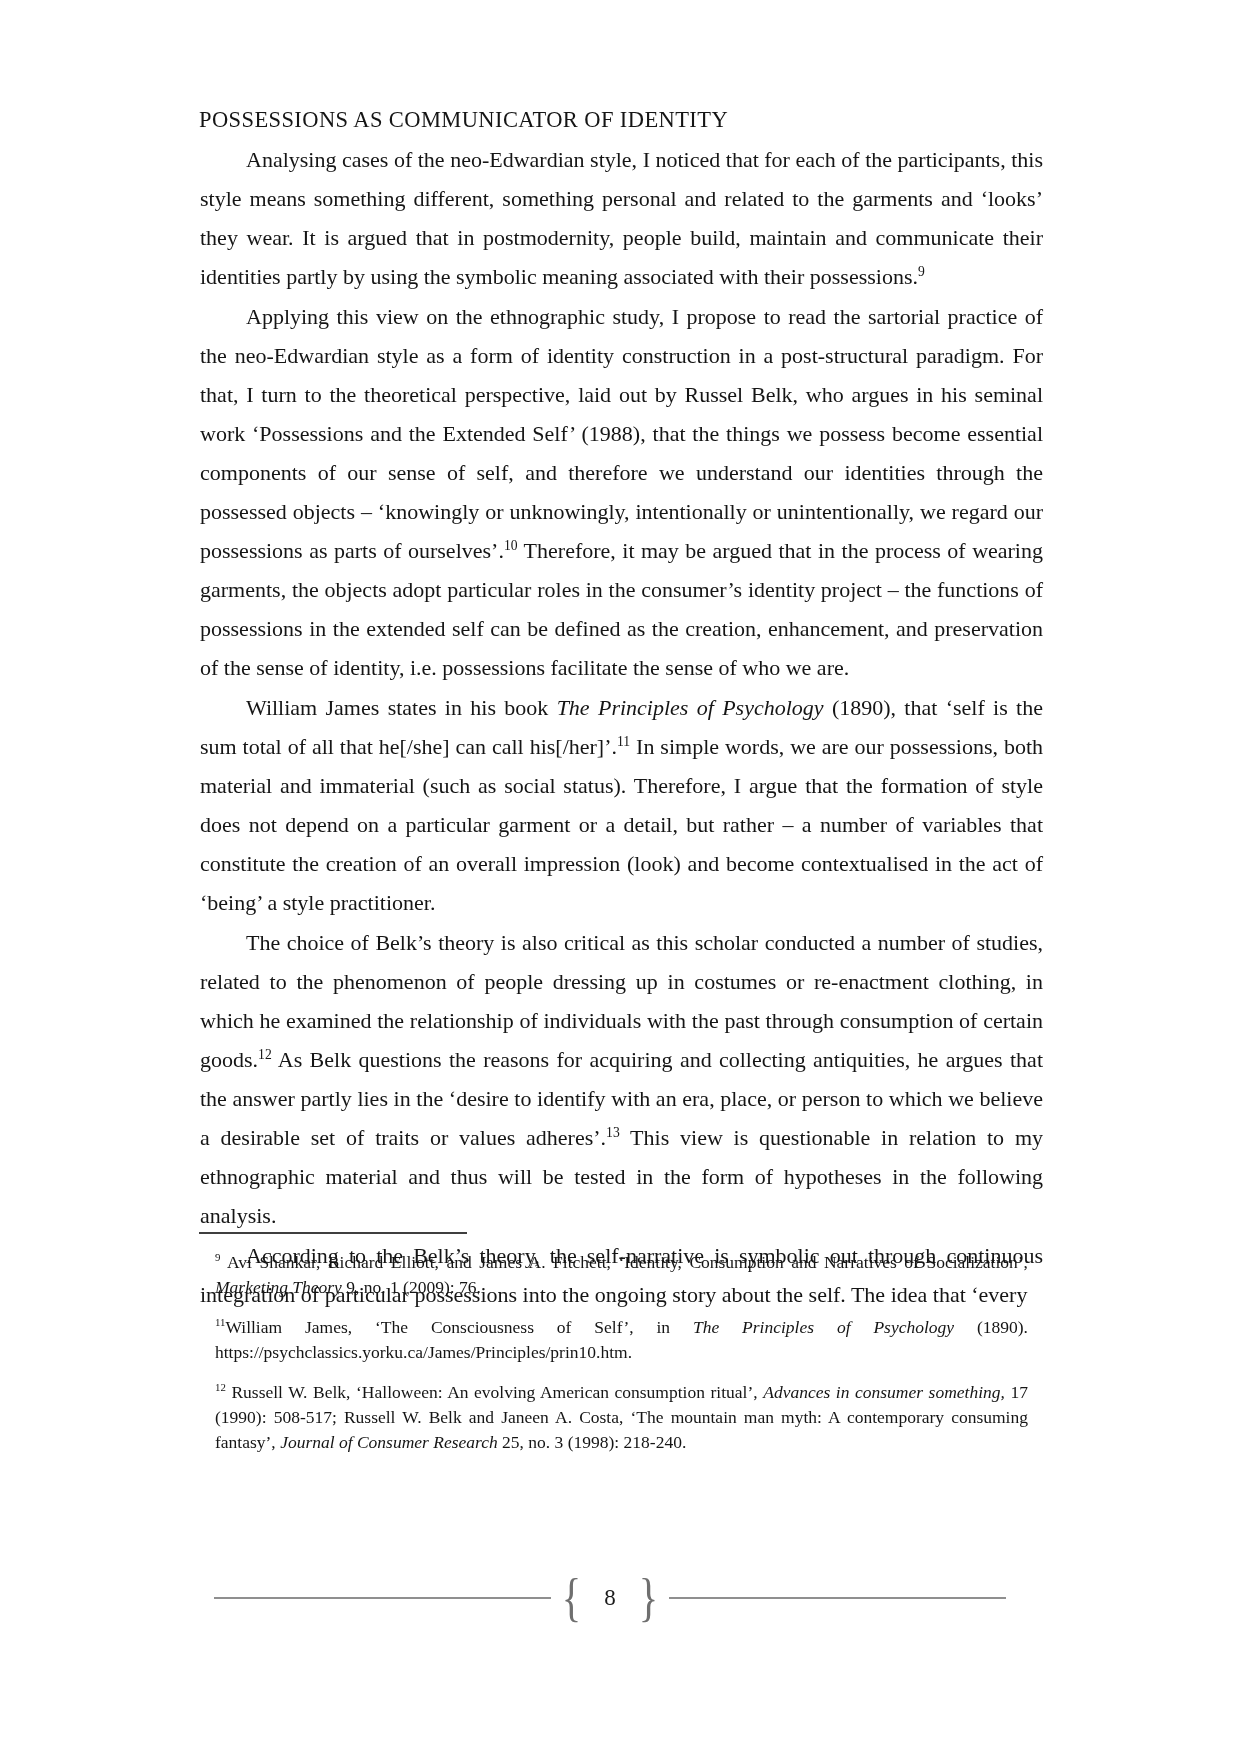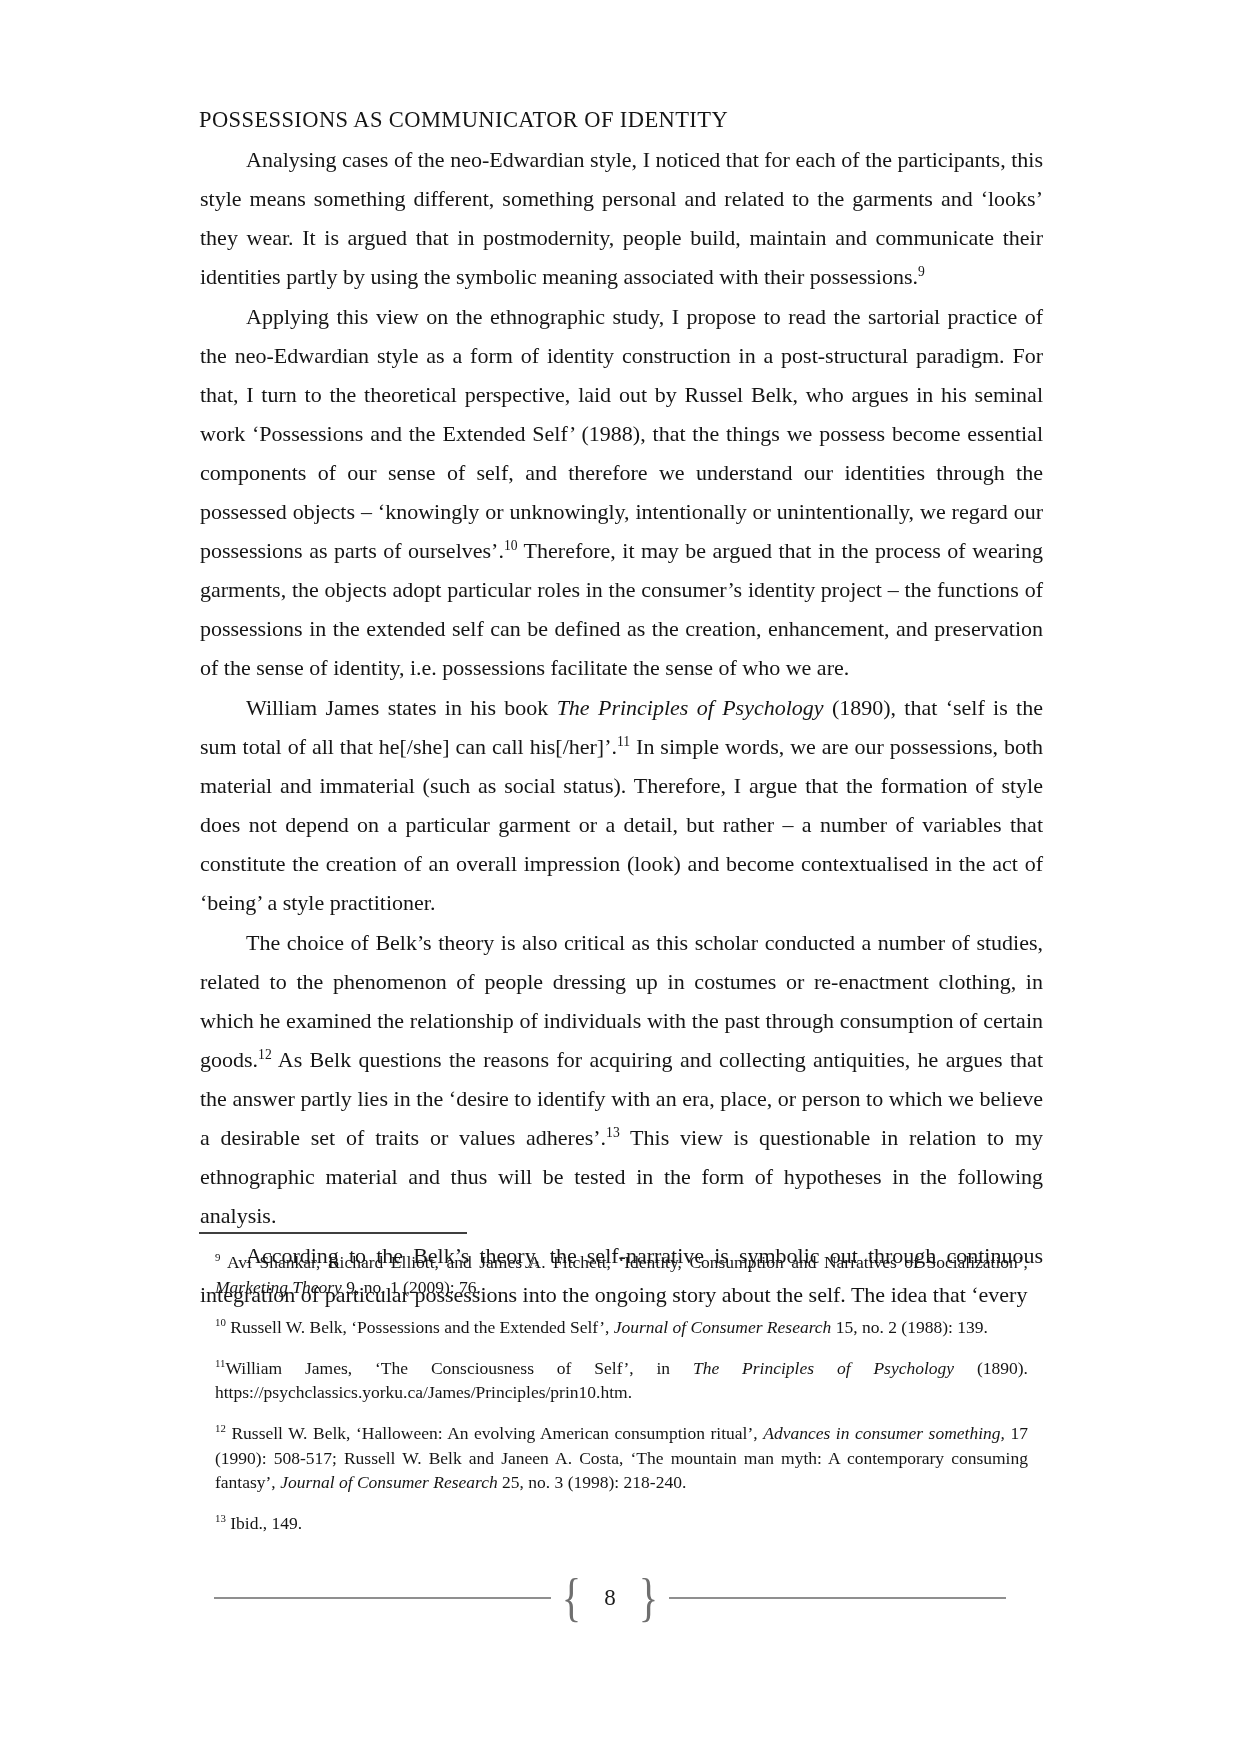--- a/index.html
+++ b/index.html
@@ -102,24 +102,22 @@
         <p class="para">William James states in his book <i>The Principles of Psychology</i> (1890), that ‘self is the sum total of all that he[/she] can call his[/her]’.<sup>11</sup> In simple words, we are our possessions, both material and immaterial (such as social status). Therefore, I argue that the formation of style does not depend on a particular garment or a detail, but rather – a number of variables that constitute the creation of an overall impression (look) and become contextualised in the act of ‘being’ a style practitioner.</p>
         <p class="para">The choice of Belk’s theory is also critical as this scholar conducted a number of studies, related to the phenomenon of people dressing up in costumes or re-enactment clothing, in which he examined the relationship of individuals with the past through consumption of certain goods.<sup>12</sup> As Belk questions the reasons for acquiring and collecting antiquities, he argues that the answer partly lies in the ‘desire to identify with an era, place, or person to which we believe a desirable set of traits or values adheres’.<sup>13</sup> This view is questionable in relation to my ethnographic material and thus will be tested in the form of hypotheses in the following analysis.</p>
         <p class="para">According to the Belk’s theory, the self-narrative is symbolic out through continuous integration of particular possessions into the ongoing story about the self. The idea that ‘every</p>
       </div>
   </div>
 
   <div class="footnotes">
     <div class="fn-rule"></div>
     <div>
         <p class="footnote"><sup>9</sup> Avi Shankar, Richard Elliott, and James A. Fitchett, ‘Identity, Consumption and Narratives of Socialization’, <i>Marketing Theory</i> 9, no. 1 (2009): 76.</p>
-        <p class="footnote"><sup>10</sup> Russell W. Belk, ‘Possessions and the Extended Self’, <i>Journal of Consumer Research</i> 15, no. 2 (1988): 139.</p>
         <p class="footnote"><sup>11</sup>William James, ‘The Consciousness of Self’, in <i>The Principles of Psychology</i> (1890). https://psychclassics.yorku.ca/James/Principles/prin10.htm.</p>
         <p class="footnote"><sup>12</sup> Russell W. Belk, ‘Halloween: An evolving American consumption ritual’, <i>Advances in consumer something,</i> 17 (1990): 508-517; Russell W. Belk and Janeen A. Costa, ‘The mountain man myth: A contemporary consuming fantasy’, <i>Journal of Consumer Research</i> 25, no. 3 (1998): 218-240.</p>
-        <p class="footnote"><sup>13</sup> Ibid., 149.</p>
       </div>
   </div>
 
   <div class="footer">
     <span class="rule"></span>
     <span class="bracket">{</span>
     <span class="pagenum">8</span>
     <span class="bracket">}</span>
     <span class="rule"></span>
   </div>

